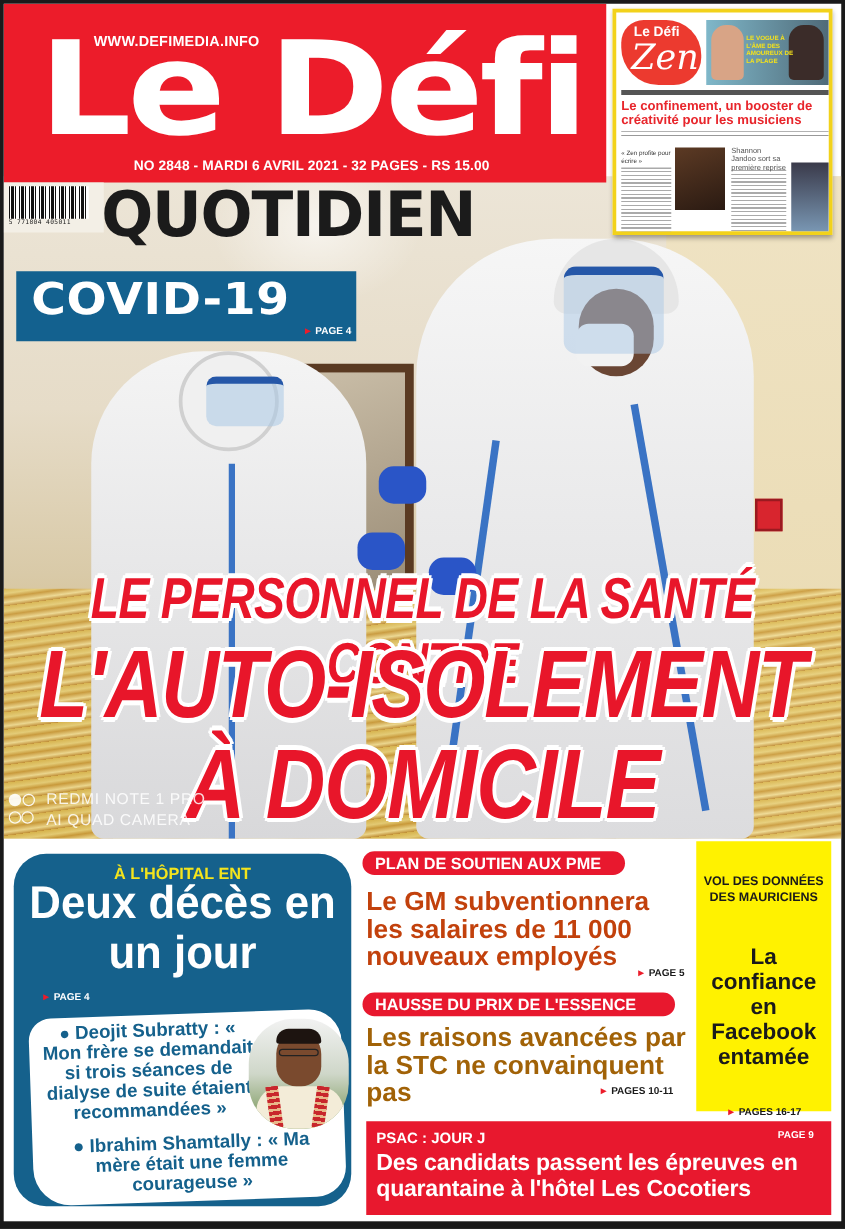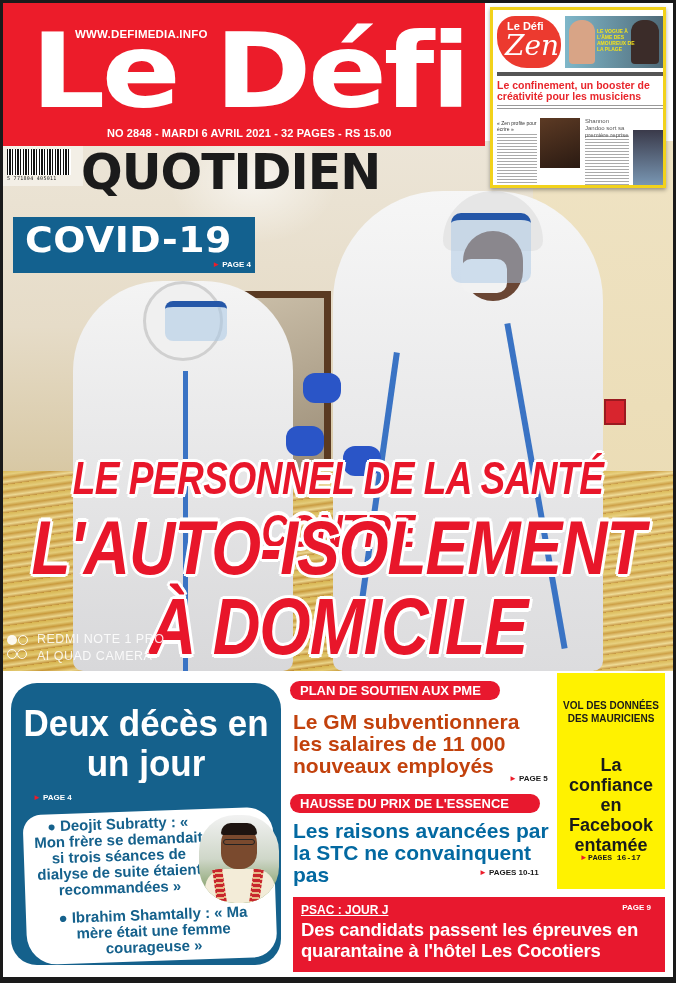--- a/index.html
+++ b/index.html
@@ -57,21 +57,21 @@
   .zen-bar { position: absolute; left: 4px; top: 62px; width: 166px; height: 4px; background: #555; }
   .zen-headline { position: absolute; left: 4px; top: 70px; width: 170px; color: #e8262c; font-size: 10.5px; line-height: 11px; font-weight: 700; }
   .zen-lines { position: absolute; left: 4px; top: 95px; width: 166px; height: 6px; background: repeating-linear-gradient(180deg,#999 0 1px,transparent 1px 3px); }
   .zen-col { position: absolute; top: 104px; height: 70px; background: repeating-linear-gradient(180deg,#aaa 0 1px,transparent 1px 3px); }
   .zen-photo1 { position: absolute; left: 47px; top: 108px; width: 40px; height: 50px; background: linear-gradient(160deg,#5c3a24,#2a1a12); }
   .zen-photo2 { position: absolute; left: 140px; top: 120px; width: 30px; height: 58px; background: linear-gradient(180deg,#3a3a4a,#7c9bb8); }
   .zen-sub1 { position: absolute; left: 4px; top: 110px; font-size: 5px; color: #333; width: 40px; line-height: 6px; }
   .zen-sub2 { position: absolute; left: 92px; top: 108px; font-size: 6px; color: #555; width: 44px; line-height: 7px; }
 
   
-  .covid { position: absolute; left: 10px; top: 214px; width: 242px; height: 56px; background: #13618f; }
+  .covid { position: absolute; left: 10px; top: 214px; width: 272px; height: 56px; background: #13618f; }
   .covid-title { position: absolute; left: 12px; top: 3px; color: #ffffff; font-family: "DejaVu Sans", sans-serif; font-weight: 900; font-size: 35px; letter-spacing: 0.5px; transform: scaleX(1.08); transform-origin: left; }
   .covid-page { position: absolute; right: 4px; bottom: 4px; color: #ffffff; font-size: 8px; font-weight: 700; }
   .arrow { color: #ec1c2a; font-size: 8px; margin-right: 2px; }
 
   
   .headline { position: absolute; left: 0; width: 670px; text-align: center; color: #e8162a; font-family: "Liberation Sans", sans-serif; font-weight: 700; font-style: italic;
     text-shadow: 2px 0 #fff, -2px 0 #fff, 0 2px #fff, 0 -2px #fff, 2px 2px #fff, -2px -2px #fff, 2px -2px #fff, -2px 2px #fff, 3px 0 #fff, -3px 0 #fff, 0 3px #fff, 0 -3px #fff; }
   .hl1 { top: 450px; font-size: 37px; letter-spacing: -0.5px; transform: scaleY(1.25); transform-origin: center top; }
   .hl2 { top: 500px; font-size: 64px; letter-spacing: -1px; transform: scaleY(1.2); transform-origin: center top; }
   .hl3 { top: 578px; font-size: 66px; letter-spacing: -1px; transform: scaleY(1.2); transform-origin: center top; }
@@ -101,30 +101,30 @@
   .portrait .glasses { position: absolute; left: 24px; top: 24px; width: 32px; height: 6px; border: 1px solid #222; border-radius: 3px; }
   .portrait .body { position: absolute; left: 6px; top: 54px; width: 70px; height: 40px; border-radius: 20px 20px 0 0; background: #f3ecd8; }
   .portrait .scarf1 { position: absolute; left: 16px; top: 54px; width: 10px; height: 40px; background: repeating-linear-gradient(180deg,#c8262c 0 3px,#e8b88a 3px 5px); transform: rotate(-8deg); }
   .portrait .scarf2 { position: absolute; left: 52px; top: 54px; width: 10px; height: 40px; background: repeating-linear-gradient(180deg,#c8262c 0 3px,#e8b88a 3px 5px); transform: rotate(8deg); }
 
   .tag-pill { position: absolute; height: 19px; background: #e8182e; border-radius: 10px; color: #ffffff; font-weight: 700; font-size: 13px; line-height: 19px; padding-left: 10px; }
   .pme-tag { left: 287px; top: 10px; width: 210px; }
   .pme-title { position: absolute; left: 290px; top: 40px; width: 260px; color: #c2410c; font-weight: 700; font-size: 21px; line-height: 22px; }
   .pme-page { position: absolute; left: 506px; top: 103px; color: #1a1a1a; font-size: 8px; font-weight: 700; }
   .essence-tag { left: 287px; top: 123px; width: 250px; }
-  .essence-title { position: absolute; left: 290px; top: 149px; width: 260px; color: #0369a1; font-weight: 700; font-size: 21px; line-height: 22px; }
+  .essence-title { position: absolute; left: 290px; top: 149px; width: 260px; color: #a16207; font-weight: 700; font-size: 21px; line-height: 22px; }
   .essence-page { position: absolute; left: 476px; top: 197px; color: #1a1a1a; font-size: 8px; font-weight: 700; }
 
   .facebook { position: absolute; left: 554px; top: 2px; width: 108px; height: 216px; background: #fff200; text-align: center; }
   .fb-kicker { position: absolute; left: 0; top: 26px; width: 108px; color: #1a1a1a; font-weight: 700; font-size: 10px; line-height: 13px; }
   .fb-title { position: absolute; left: 0; top: 82px; width: 108px; color: #1a1a1a; font-weight: 700; font-size: 18px; line-height: 20px; }
-  .fb-page { position: absolute; left: 0; top: 180px; width: 108px; color: #1a1a1a; font-size: 8px; font-weight: 700; font-family: Liberation Mono, monospace; }
+  .fb-page { position: absolute; left: 0; top: 212px; width: 108px; color: #1a1a1a; font-size: 8px; font-weight: 700; }
 
   .psac { position: absolute; left: 290px; top: 226px; width: 372px; height: 75px; background: #e8182e; }
-  .psac-kicker { position: absolute; left: 8px; top: 6px; color: #ffffff; font-weight: 700; font-size: 12px; text-decoration: underline; }
+  .psac-kicker { position: absolute; left: 8px; top: 6px; color: #ffffff; font-weight: 700; font-size: 12px; }
   .psac-page { position: absolute; right: 14px; top: 6px; color: #ffffff; font-weight: 700; font-size: 8px; }
   .psac-title { position: absolute; left: 8px; top: 22px; width: 362px; color: #ffffff; font-weight: 700; font-size: 18.5px; line-height: 21px; letter-spacing: -0.2px; }
 </style>
 </head>
 <body>
 
 <div class="page">
 
   <div class="photo">
     <div class="wall-right"></div>
@@ -199,20 +199,21 @@
       <div class="d4"></div>
   </div>
   <div class="cam-watermark cam-text">
     <div>REDMI NOTE 1 PRO</div>
     <div>AI QUAD CAMERA</div>
   </div>
 
   <div class="bottom">
 
     <div class="hospital">
+      <div class="hospital-kicker">À L'HÔPITAL ENT</div>
       <div class="hospital-title">Deux décès en un jour</div>
       <div class="hospital-page">
         <span class="arrow">►</span><span>PAGE 4</span>
       </div>
       <div class="quote-card">
         <div class="quote-text">
           <span class="bullet">●</span>
           <span>Deojit Subratty : « Mon frère se demandait si trois séances de dialyse de suite étaient recommandées »</span>
         </div>
         <div class="quote-text2">

